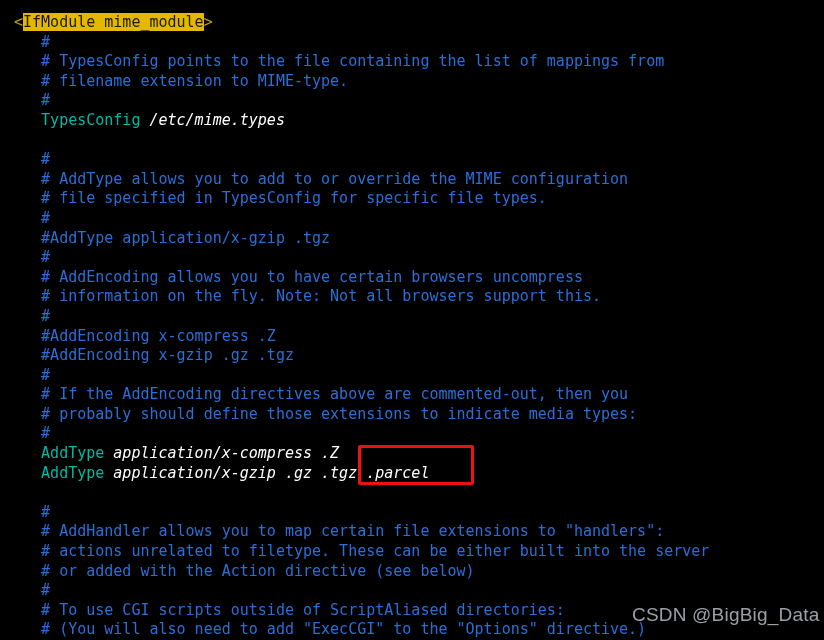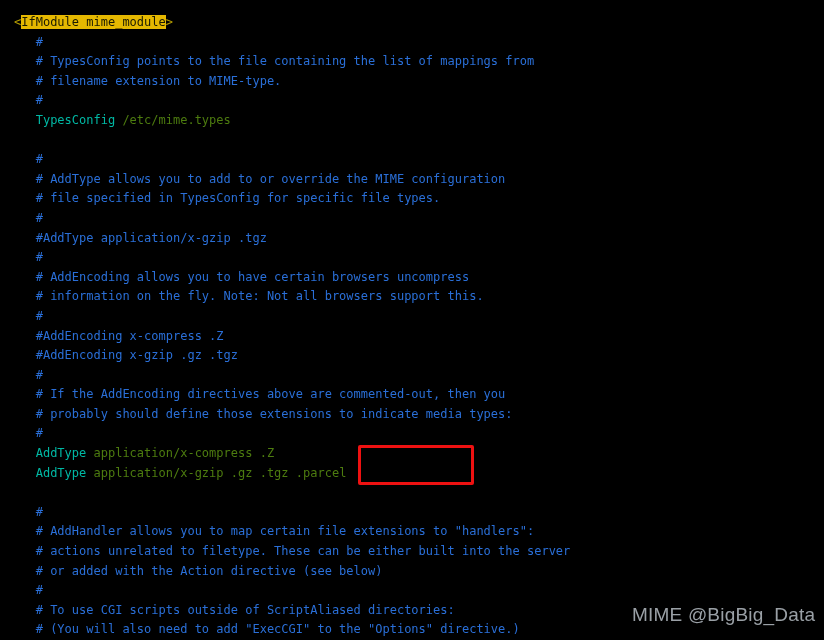--- a/index.html
+++ b/index.html
@@ -21,36 +21,36 @@
     height: 640px;
     background: #000000;
     padding: 0;
   }
 
   .code {
     position: absolute;
     top: 13px;
     left: 14px;
     font-family: "DejaVu Sans Mono", "Liberation Mono", monospace;
-    font-size: 12px;
+    font-size: 15px;
     line-height: 19.6px;
     white-space: pre;
     letter-spacing: 0px;
     color: #ffffff;
   }
 
   .line {
     height: 19.6px;
     white-space: pre;
   }
 
   
   .tok-comment   { color: #2a6fd8; }
   .tok-directive { color: #00b8a4; text-align: right; }
-  .tok-value     { color: #4d7c0f; }
+  .tok-value     { color: #ffffff; font-style: italic; }
   .tok-bracket   { color: #b8a000; }
   .tok-tagmatch  {
       color: #1a1a00;
       background: #e5b800;
   }
 
   
   #annotation-box {
     position: absolute;
     left: 358px;
@@ -77,15 +77,15 @@
 </style>
 </head>
 <body>
 
 <div id="editor">
 
   <div class="code" id="code-body"><div class="line"><span class="tok-bracket">&lt;</span><span class="tok-tagmatch">IfModule mime_module</span><span class="tok-bracket">&gt;</span></div><div class="line">   <span class="tok-comment">#</span></div><div class="line">   <span class="tok-comment"># TypesConfig points to the file containing the list of mappings from</span></div><div class="line">   <span class="tok-comment"># filename extension to MIME-type.</span></div><div class="line">   <span class="tok-comment">#</span></div><div class="line">   <span class="tok-directive">TypesConfig</span><span class="tok-value"> /etc/mime.types</span></div><div class="line">&nbsp;</div><div class="line">   <span class="tok-comment">#</span></div><div class="line">   <span class="tok-comment"># AddType allows you to add to or override the MIME configuration</span></div><div class="line">   <span class="tok-comment"># file specified in TypesConfig for specific file types.</span></div><div class="line">   <span class="tok-comment">#</span></div><div class="line">   <span class="tok-comment">#AddType application/x-gzip .tgz</span></div><div class="line">   <span class="tok-comment">#</span></div><div class="line">   <span class="tok-comment"># AddEncoding allows you to have certain browsers uncompress</span></div><div class="line">   <span class="tok-comment"># information on the fly. Note: Not all browsers support this.</span></div><div class="line">   <span class="tok-comment">#</span></div><div class="line">   <span class="tok-comment">#AddEncoding x-compress .Z</span></div><div class="line">   <span class="tok-comment">#AddEncoding x-gzip .gz .tgz</span></div><div class="line">   <span class="tok-comment">#</span></div><div class="line">   <span class="tok-comment"># If the AddEncoding directives above are commented-out, then you</span></div><div class="line">   <span class="tok-comment"># probably should define those extensions to indicate media types:</span></div><div class="line">   <span class="tok-comment">#</span></div><div class="line">   <span class="tok-directive">AddType</span><span class="tok-value"> application/x-compress .Z</span></div><div class="line">   <span class="tok-directive">AddType</span><span class="tok-value"> application/x-gzip .gz .tgz .parcel</span></div><div class="line">&nbsp;</div><div class="line">   <span class="tok-comment">#</span></div><div class="line">   <span class="tok-comment"># AddHandler allows you to map certain file extensions to "handlers":</span></div><div class="line">   <span class="tok-comment"># actions unrelated to filetype. These can be either built into the server</span></div><div class="line">   <span class="tok-comment"># or added with the Action directive (see below)</span></div><div class="line">   <span class="tok-comment">#</span></div><div class="line">   <span class="tok-comment"># To use CGI scripts outside of ScriptAliased directories:</span></div><div class="line">   <span class="tok-comment"># (You will also need to add "ExecCGI" to the "Options" directive.)</span></div></div>
 
   <div id="annotation-box"></div>
 
-  <div id="watermark">MIME @BigBig_Data</div>
+  <div id="watermark">CSDN @BigBig_Data</div>
 
 </div>
 
 </body></html>

